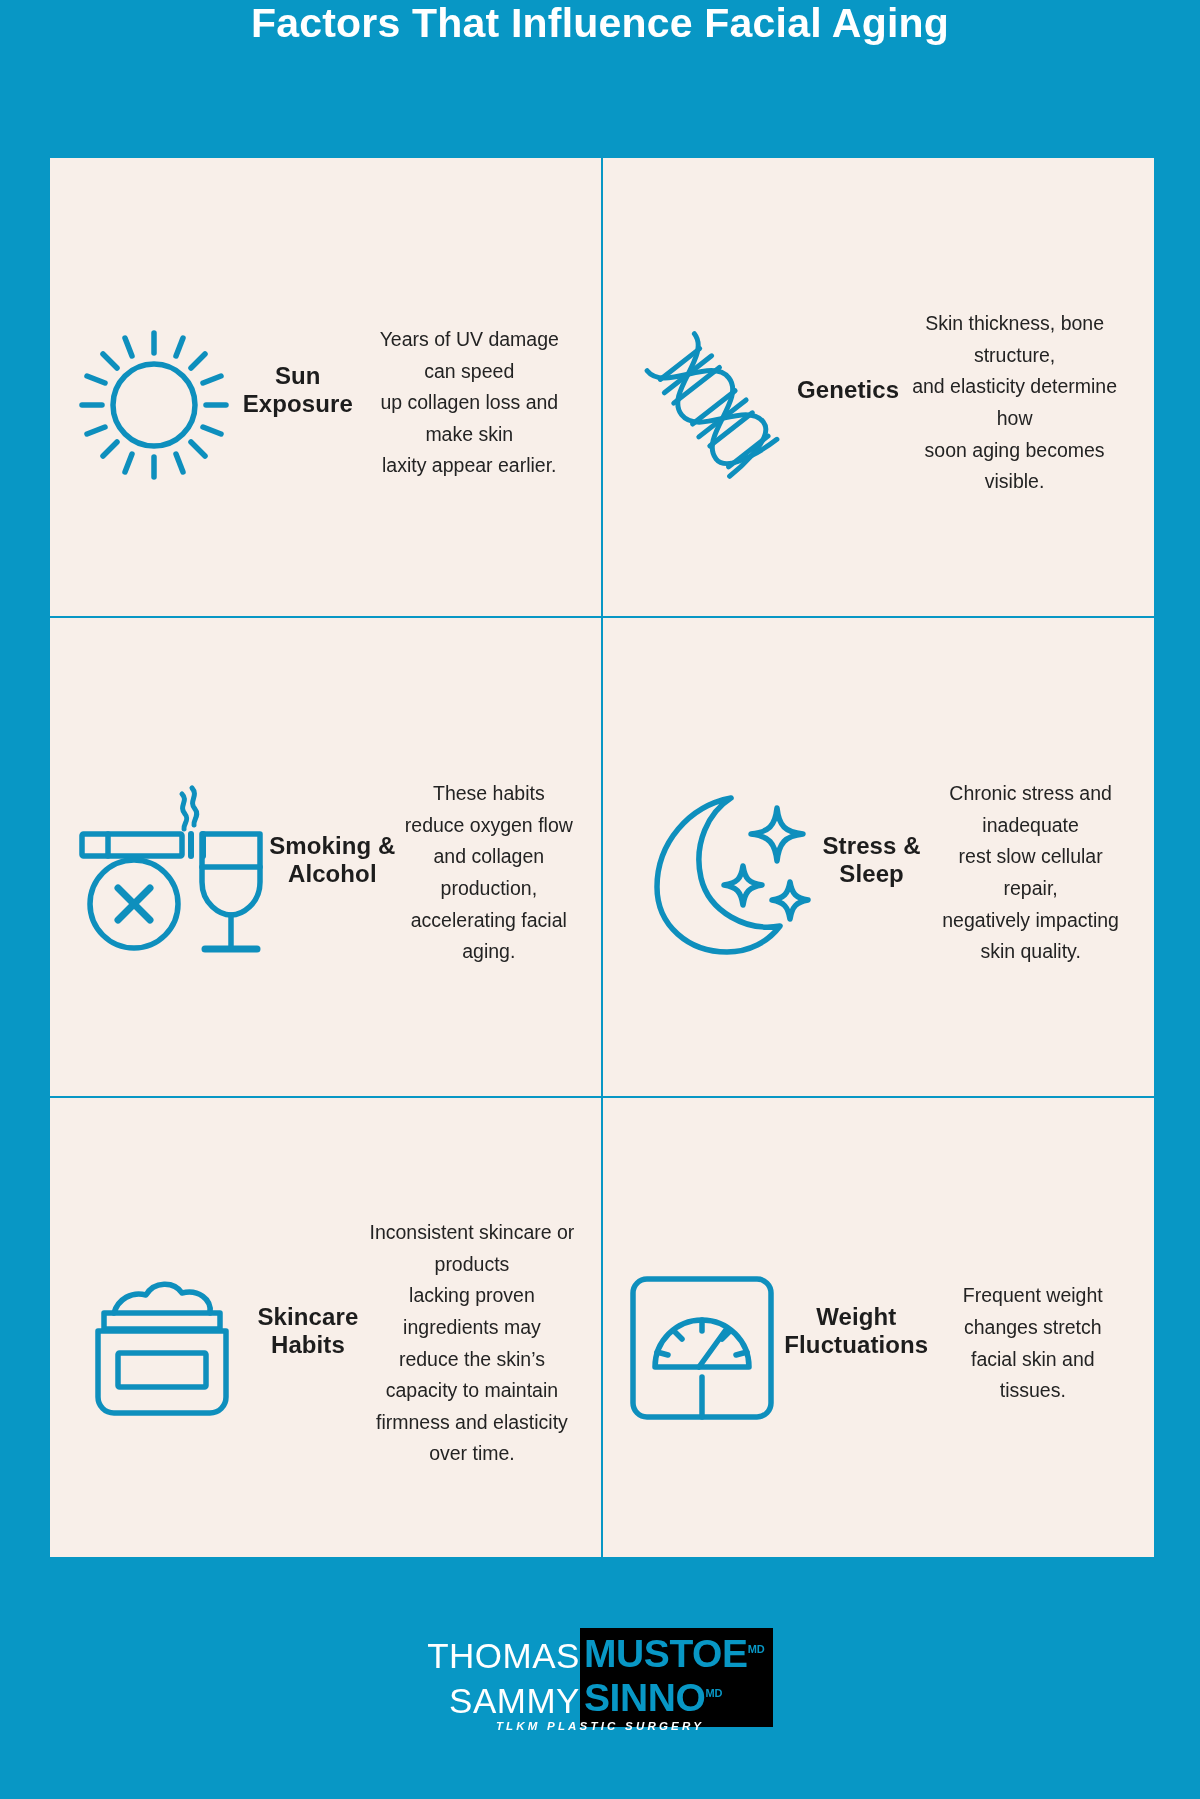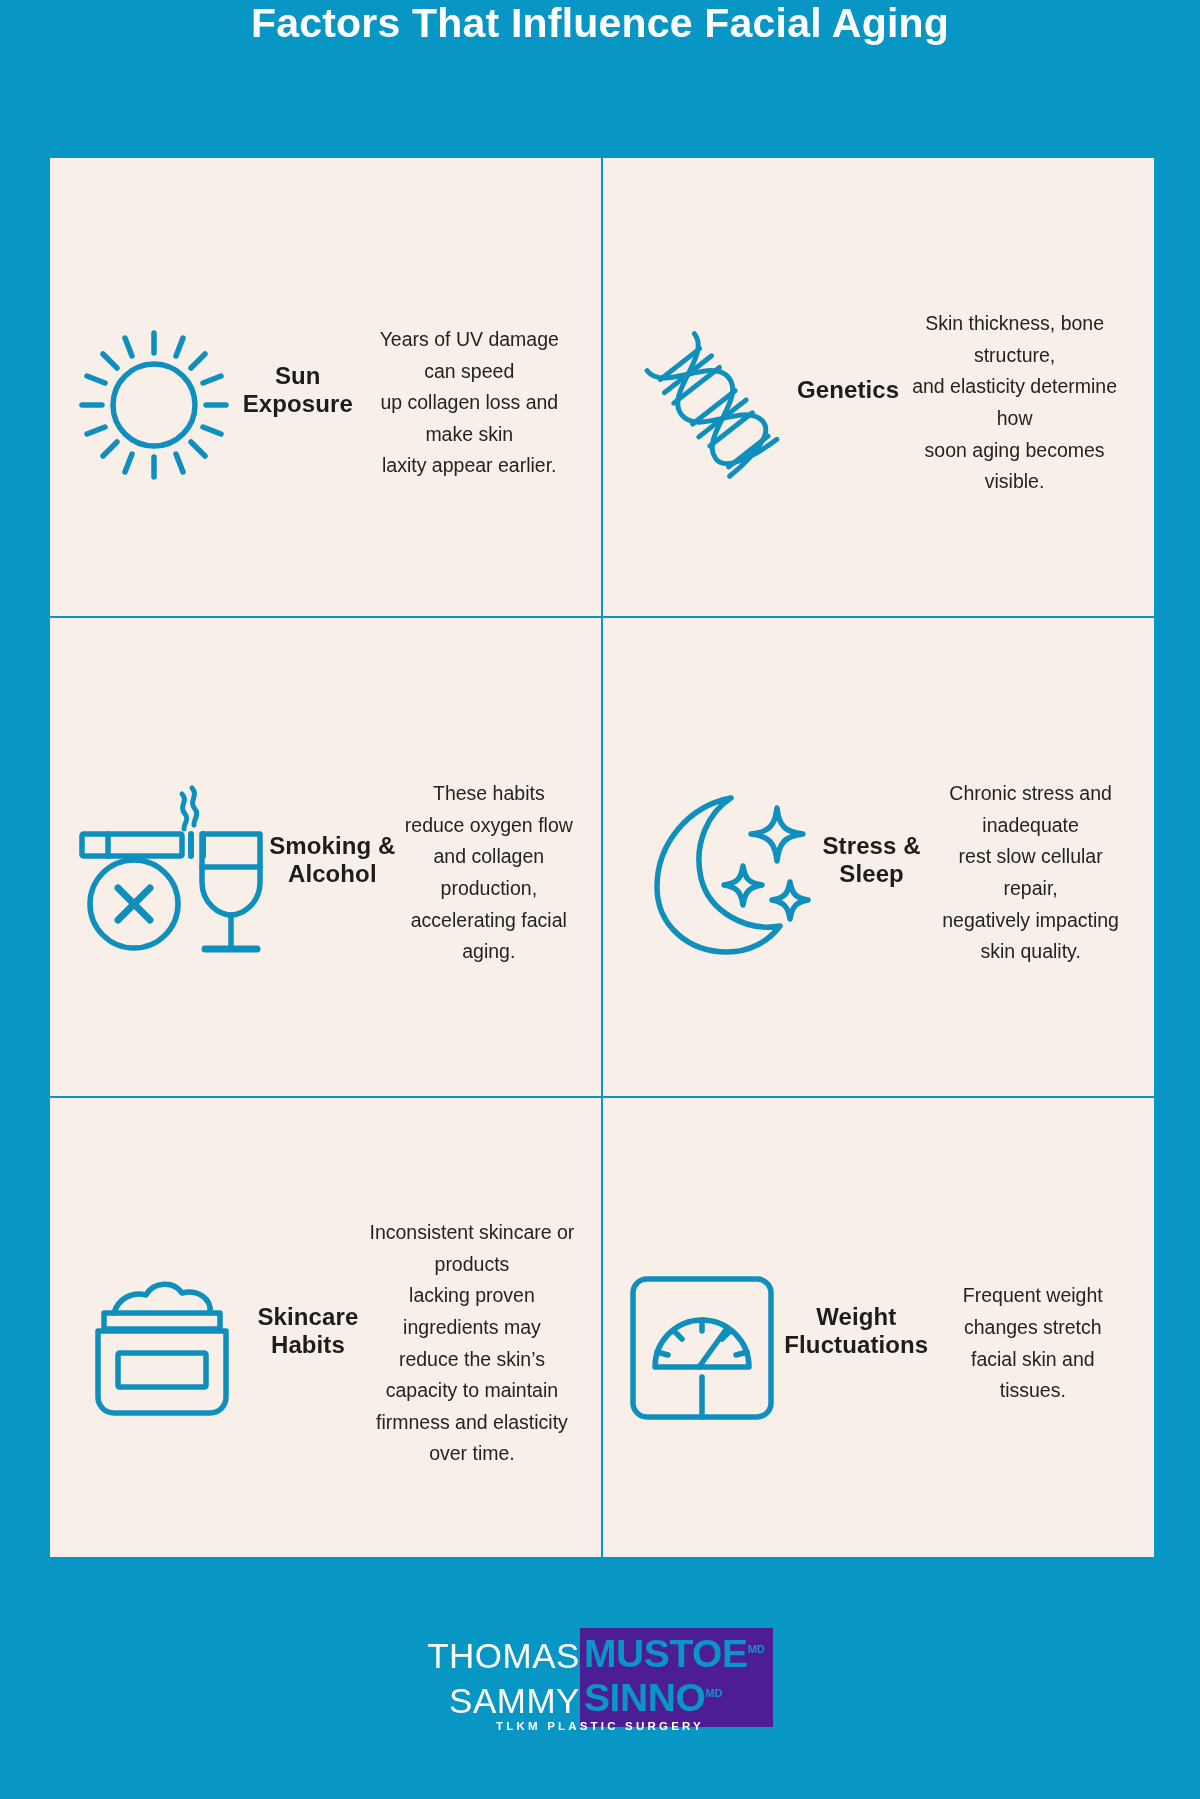--- a/index.html
+++ b/index.html
@@ -99,21 +99,21 @@
   .logo-left span {
     color:#ffffff;
     font-size:35px;
     font-weight:300;
     letter-spacing:0.5px;
     line-height:1.28;
     font-family:"Liberation Sans", sans-serif;
     transform:scaleX(1.0);
   }
   .logo-right {
-    background:#4c1d95;
+    background:#000000;
     padding:4px 8px 6px 4px;
     display:flex;
     flex-direction:column;
     align-items:flex-start;
     position:relative;
   }
   .logo-right .nm {
     color:#0897c5;
     font-size:39px;
     font-weight:bold;
@@ -133,20 +133,21 @@
     left:0; right:0;
     display:flex;
     justify-content:center;
   }
   .logo-tag-inner{
     color:#ffffff;
     font-size:11.5px;
     letter-spacing:3.2px;
     font-weight:bold;
     white-space:nowrap;
+    font-style:italic;
   }
   svg { display:block; }
 </style>
 </head>
 <body>
 
 <div class="page">
 
   <h1 class="title">Factors That Influence Facial Aging</h1>
 

